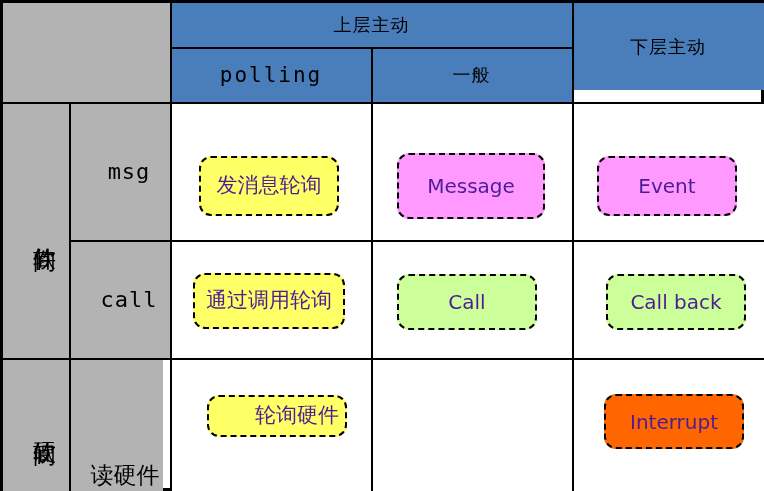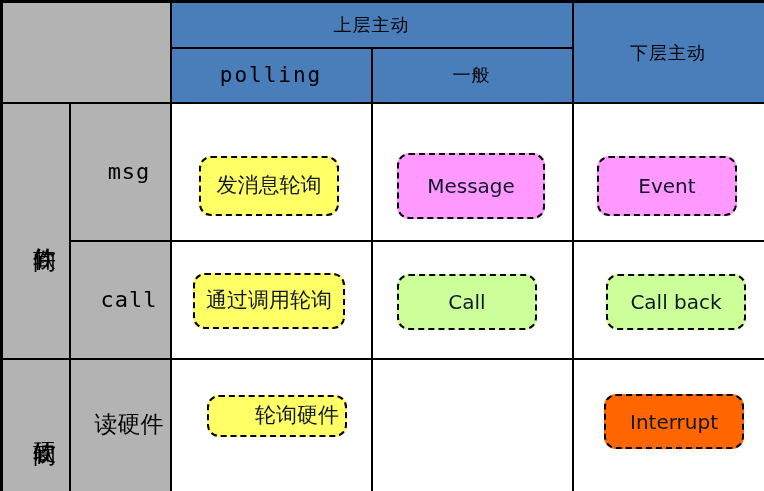--- a/index.html
+++ b/index.html
@@ -83,21 +83,21 @@
 
   
   .node {
     position: absolute;
     box-sizing: border-box;
     display: flex;
     align-items: center;
     justify-content: center;
     border: 2px dashed #000000;
     border-radius: 12px;
-    color: #0f172a;
+    color: #4c1d95;
     font-size: 21px;
     text-align: center;
     line-height: 1.1;
   }
   .node.latin {
     font-size: 20px;
   }
   .n-yellow { background: #ffff66; }
   .n-pink   { background: #ff99ff; }
   .n-green  { background: #ccff99; }
@@ -115,41 +115,41 @@
   </div>
 
   <div class="cell hdr mono" style="left:168px; top:44px; width:200px; height:56px;">
     <span>polling</span>
   </div>
 
   <div class="cell hdr" style="left:368px; top:44px; width:201px; height:56px;">
     <span>一般</span>
   </div>
 
-  <div class="cell hdr" style="left:569px; top:0px; width:192px; height:100px;">
+  <div class="cell hdr" style="left:569px; top:0px; width:192px; height:87px;">
     <span>下层主动</span>
   </div>
 
   <div class="cell rowhdr vert" style="left:0px; top:100px; width:66px; height:255px;">
     <span>软件间</span>
   </div>
 
   <div class="cell rowhdr mono" style="left:66px; top:100px; width:102px; height:137px;">
     <span>msg</span>
   </div>
 
   <div class="cell rowhdr mono" style="left:66px; top:237px; width:102px; height:118px;">
     <span>call</span>
   </div>
 
   <div class="cell rowhdr vert" style="left:0px; top:355px; width:66px; height:133px;">
     <span>软硬间</span>
   </div>
 
-  <div class="cell rowhdr" style="left:66px; top:355px; width:102px; height:133px;">
+  <div class="cell rowhdr" style="left:66px; top:355px; width:94px; height:133px;align-items:flex-end;">
     <span>读硬件</span>
   </div>
 
   <div class="cell body-cell" style="left:168px; top:100px; width:200px; height:137px;"></div>
   <div class="cell body-cell" style="left:368px; top:100px; width:201px; height:137px;"></div>
   <div class="cell body-cell" style="left:569px; top:100px; width:192px; height:137px;"></div>
 
   <div class="cell body-cell" style="left:168px; top:237px; width:200px; height:118px;"></div>
   <div class="cell body-cell" style="left:368px; top:237px; width:201px; height:118px;"></div>
   <div class="cell body-cell" style="left:569px; top:237px; width:192px; height:118px;"></div>

